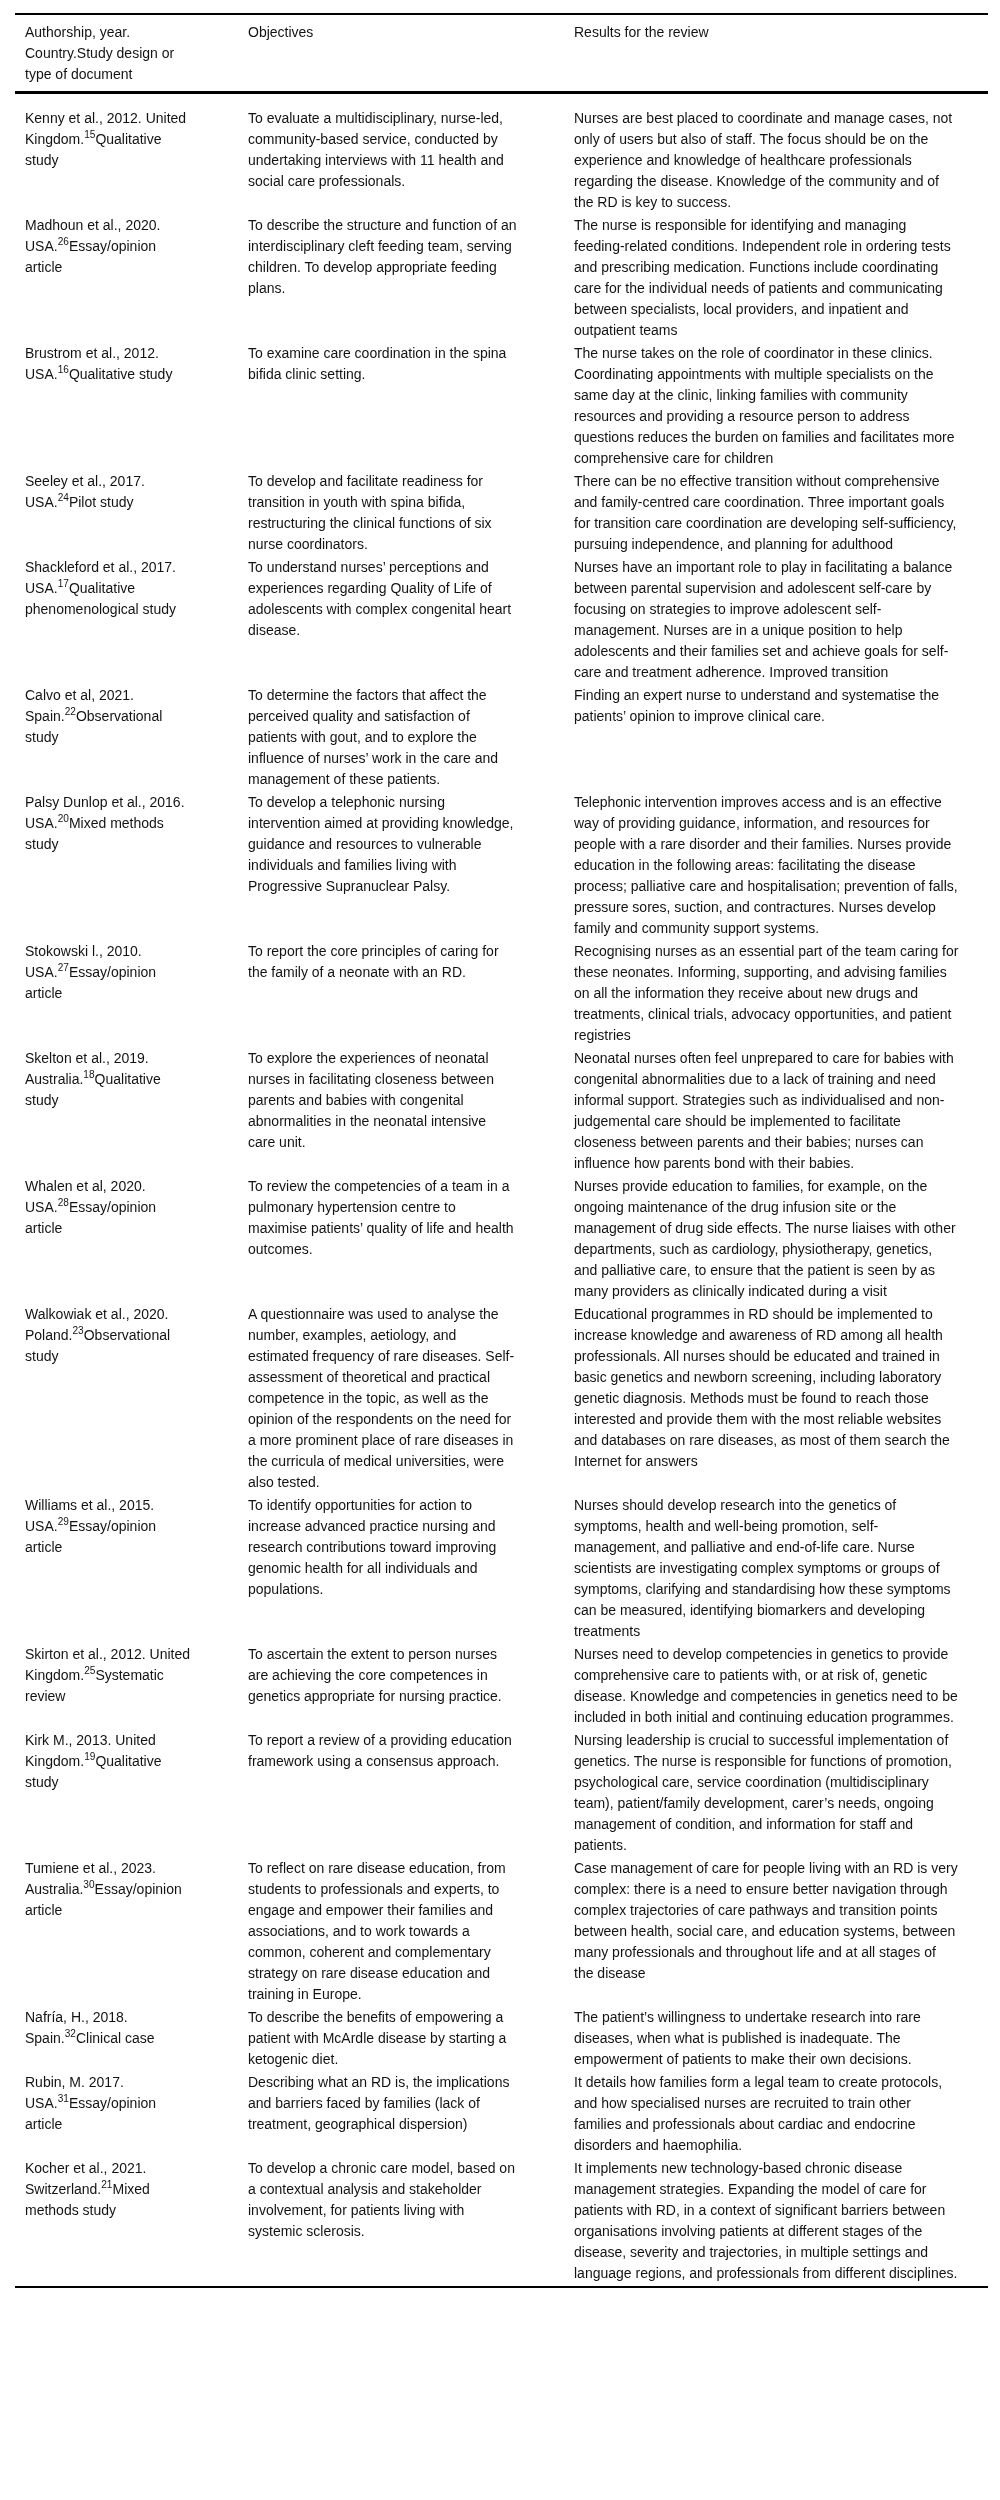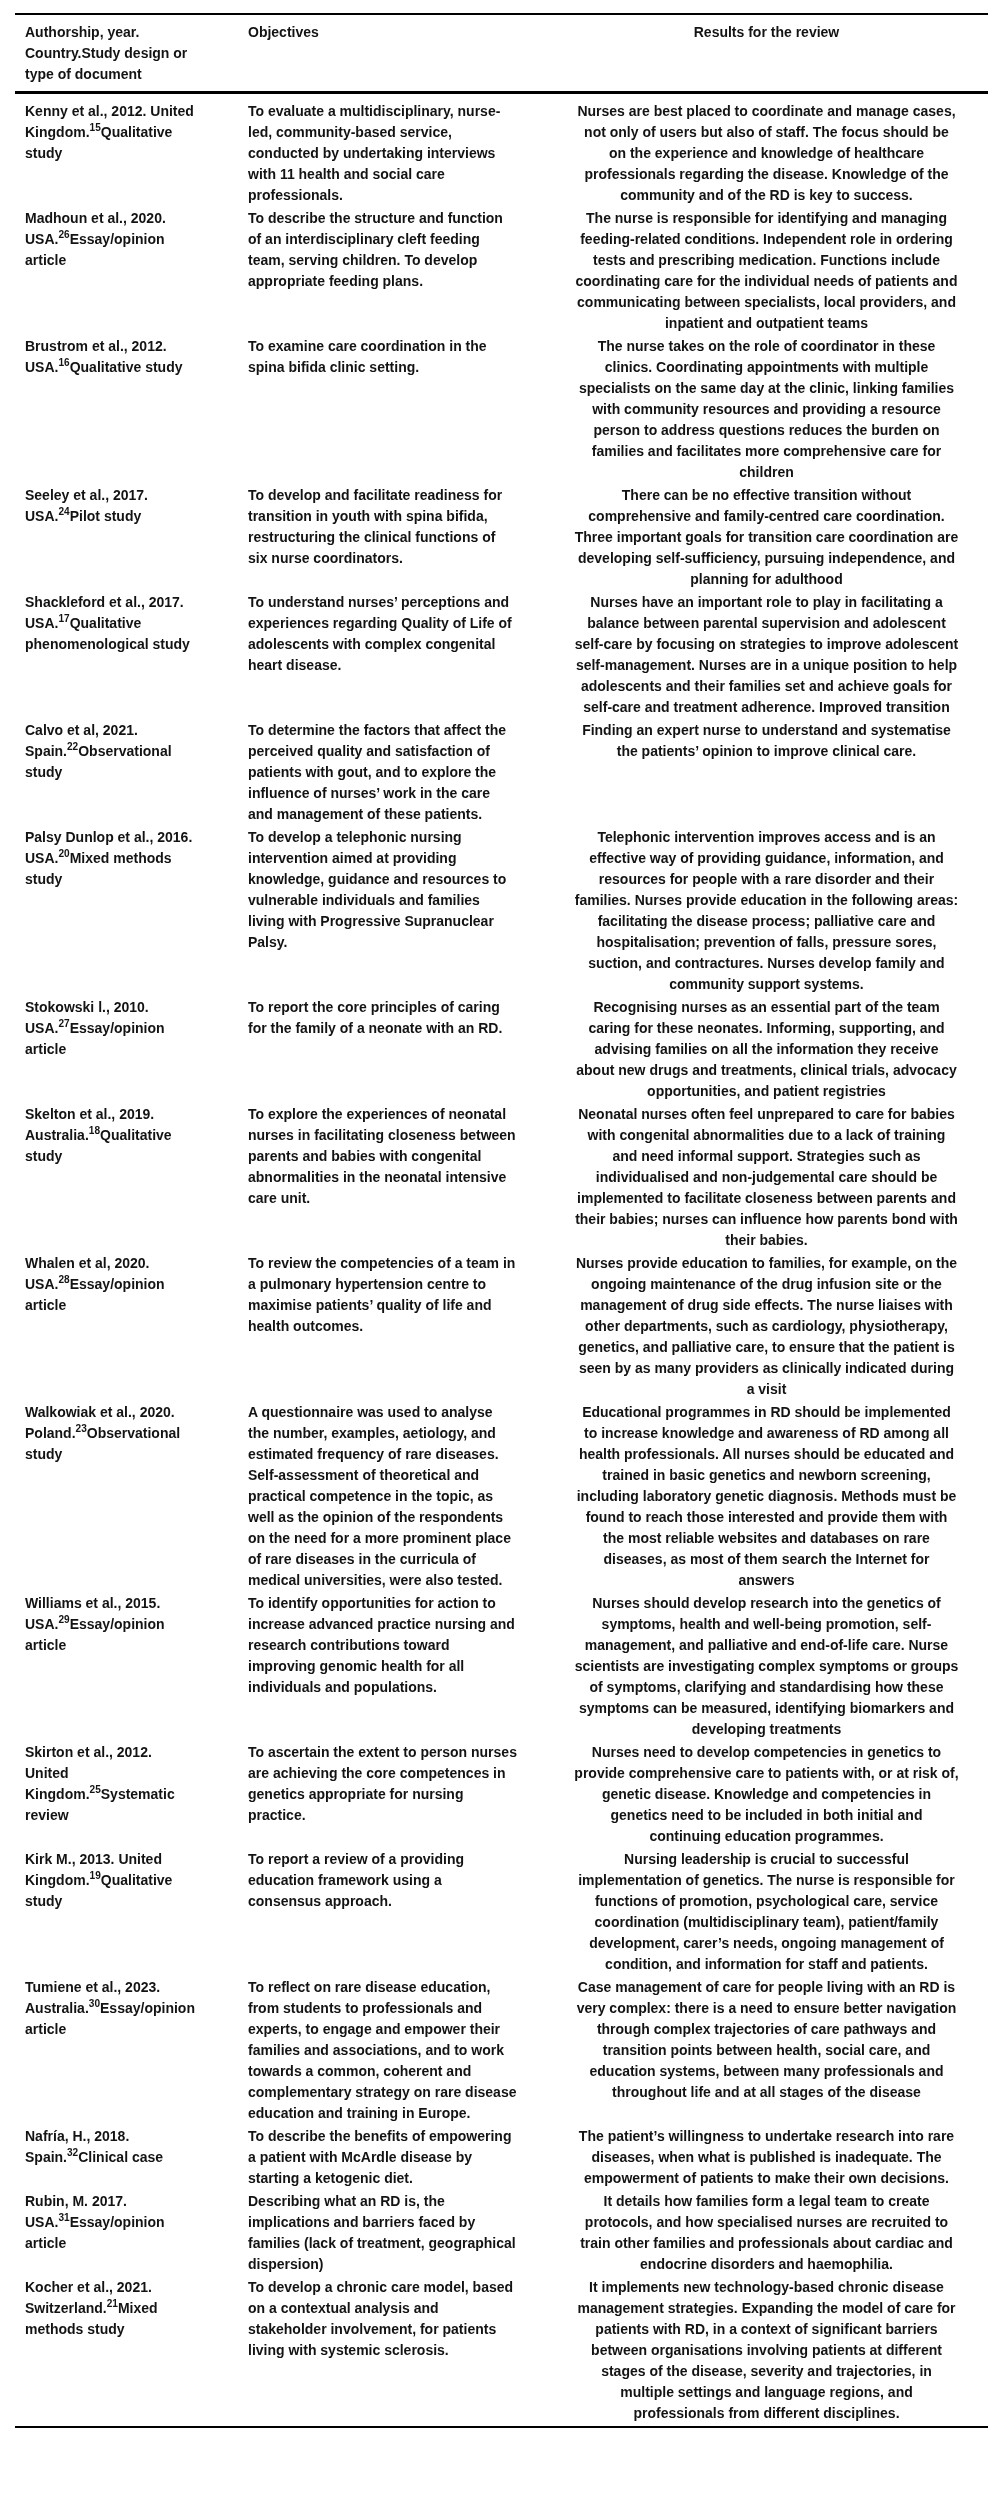--- a/index.html
+++ b/index.html
@@ -26,37 +26,37 @@
     border-bottom: 2px solid #000000;
     font-size: 14px;
     line-height: 21px;
   }
   col.w1 { width: 232px; }
   col.w2 { width: 326px; }
   col.w3 { width: 415px; }
   th, td {
     vertical-align: top;
     text-align: left;
-    font-weight: bold;
+    font-weight: normal;
     box-sizing: border-box;
     margin-top: 11px;
   }
   .c1 { padding-left: 10px; padding-right: 52px; }
   .c2 { padding-right: 56px; }
-  .c3 { padding-right: 29px; text-align: center; }
+  .c3 { padding-right: 29px; }
   thead th {
     padding-top: 7px;
     padding-bottom: 6px;
     border-bottom: 3px solid #000000;
   }
   tbody td {
     padding-top: 0;
     padding-bottom: 2px;
   }
-  tbody tr:first-child td { padding-top: 7px; }
+  tbody tr:first-child td { padding-top: 14px; }
   sup {
     font-size: 0.72em;
     line-height: 0;
     vertical-align: super;
   }
 </style>
 </head>
 <body>
 
 <div class="page">

